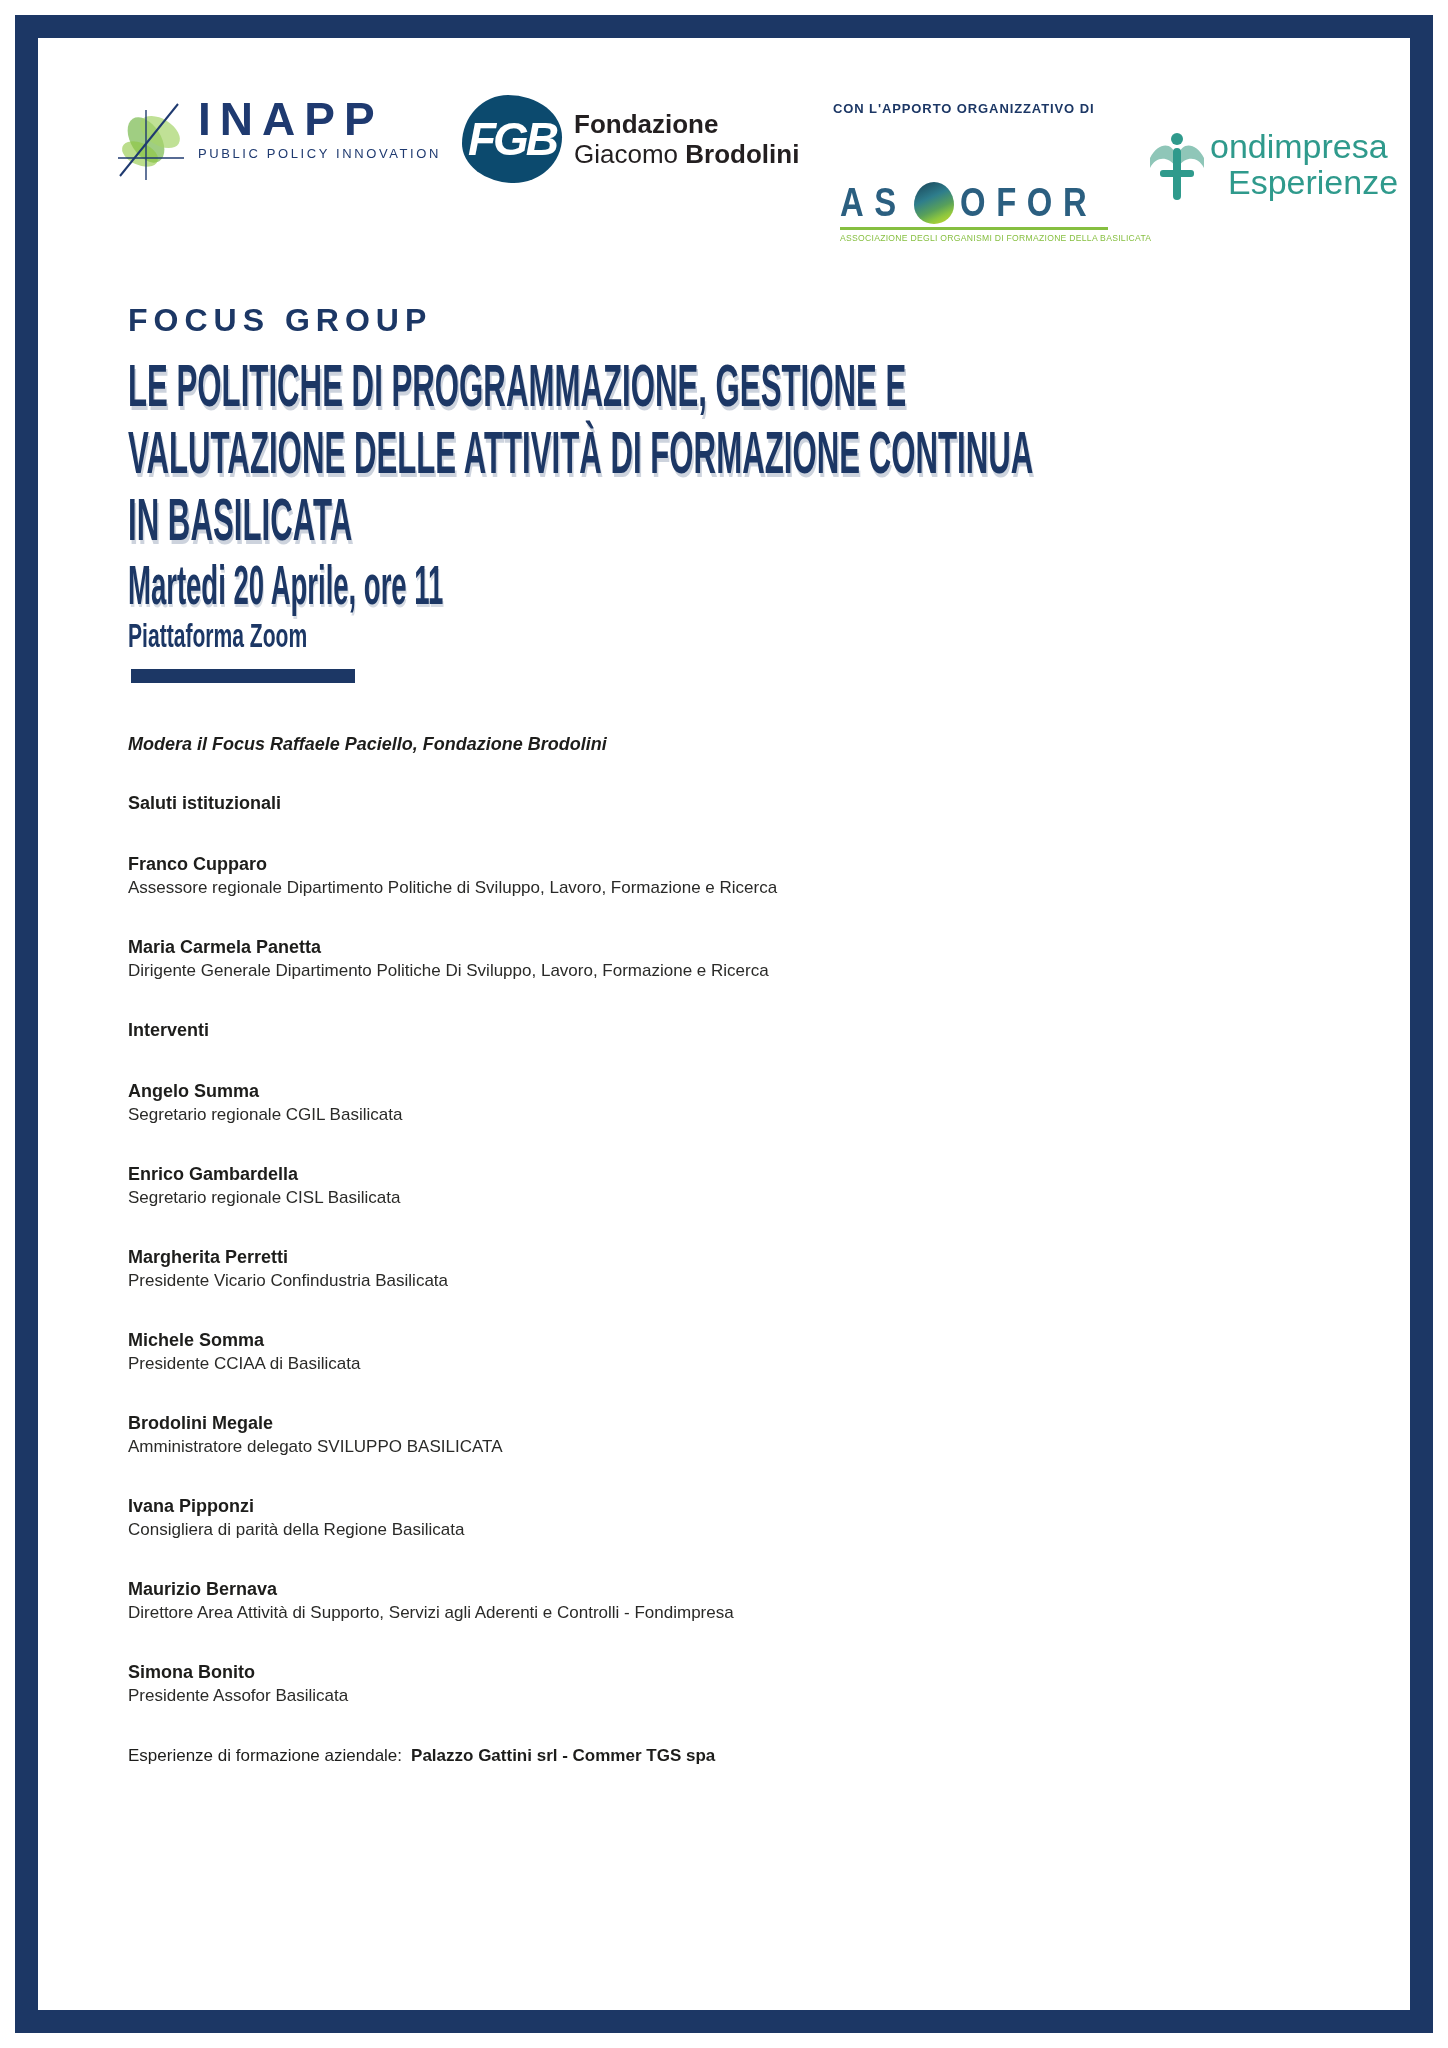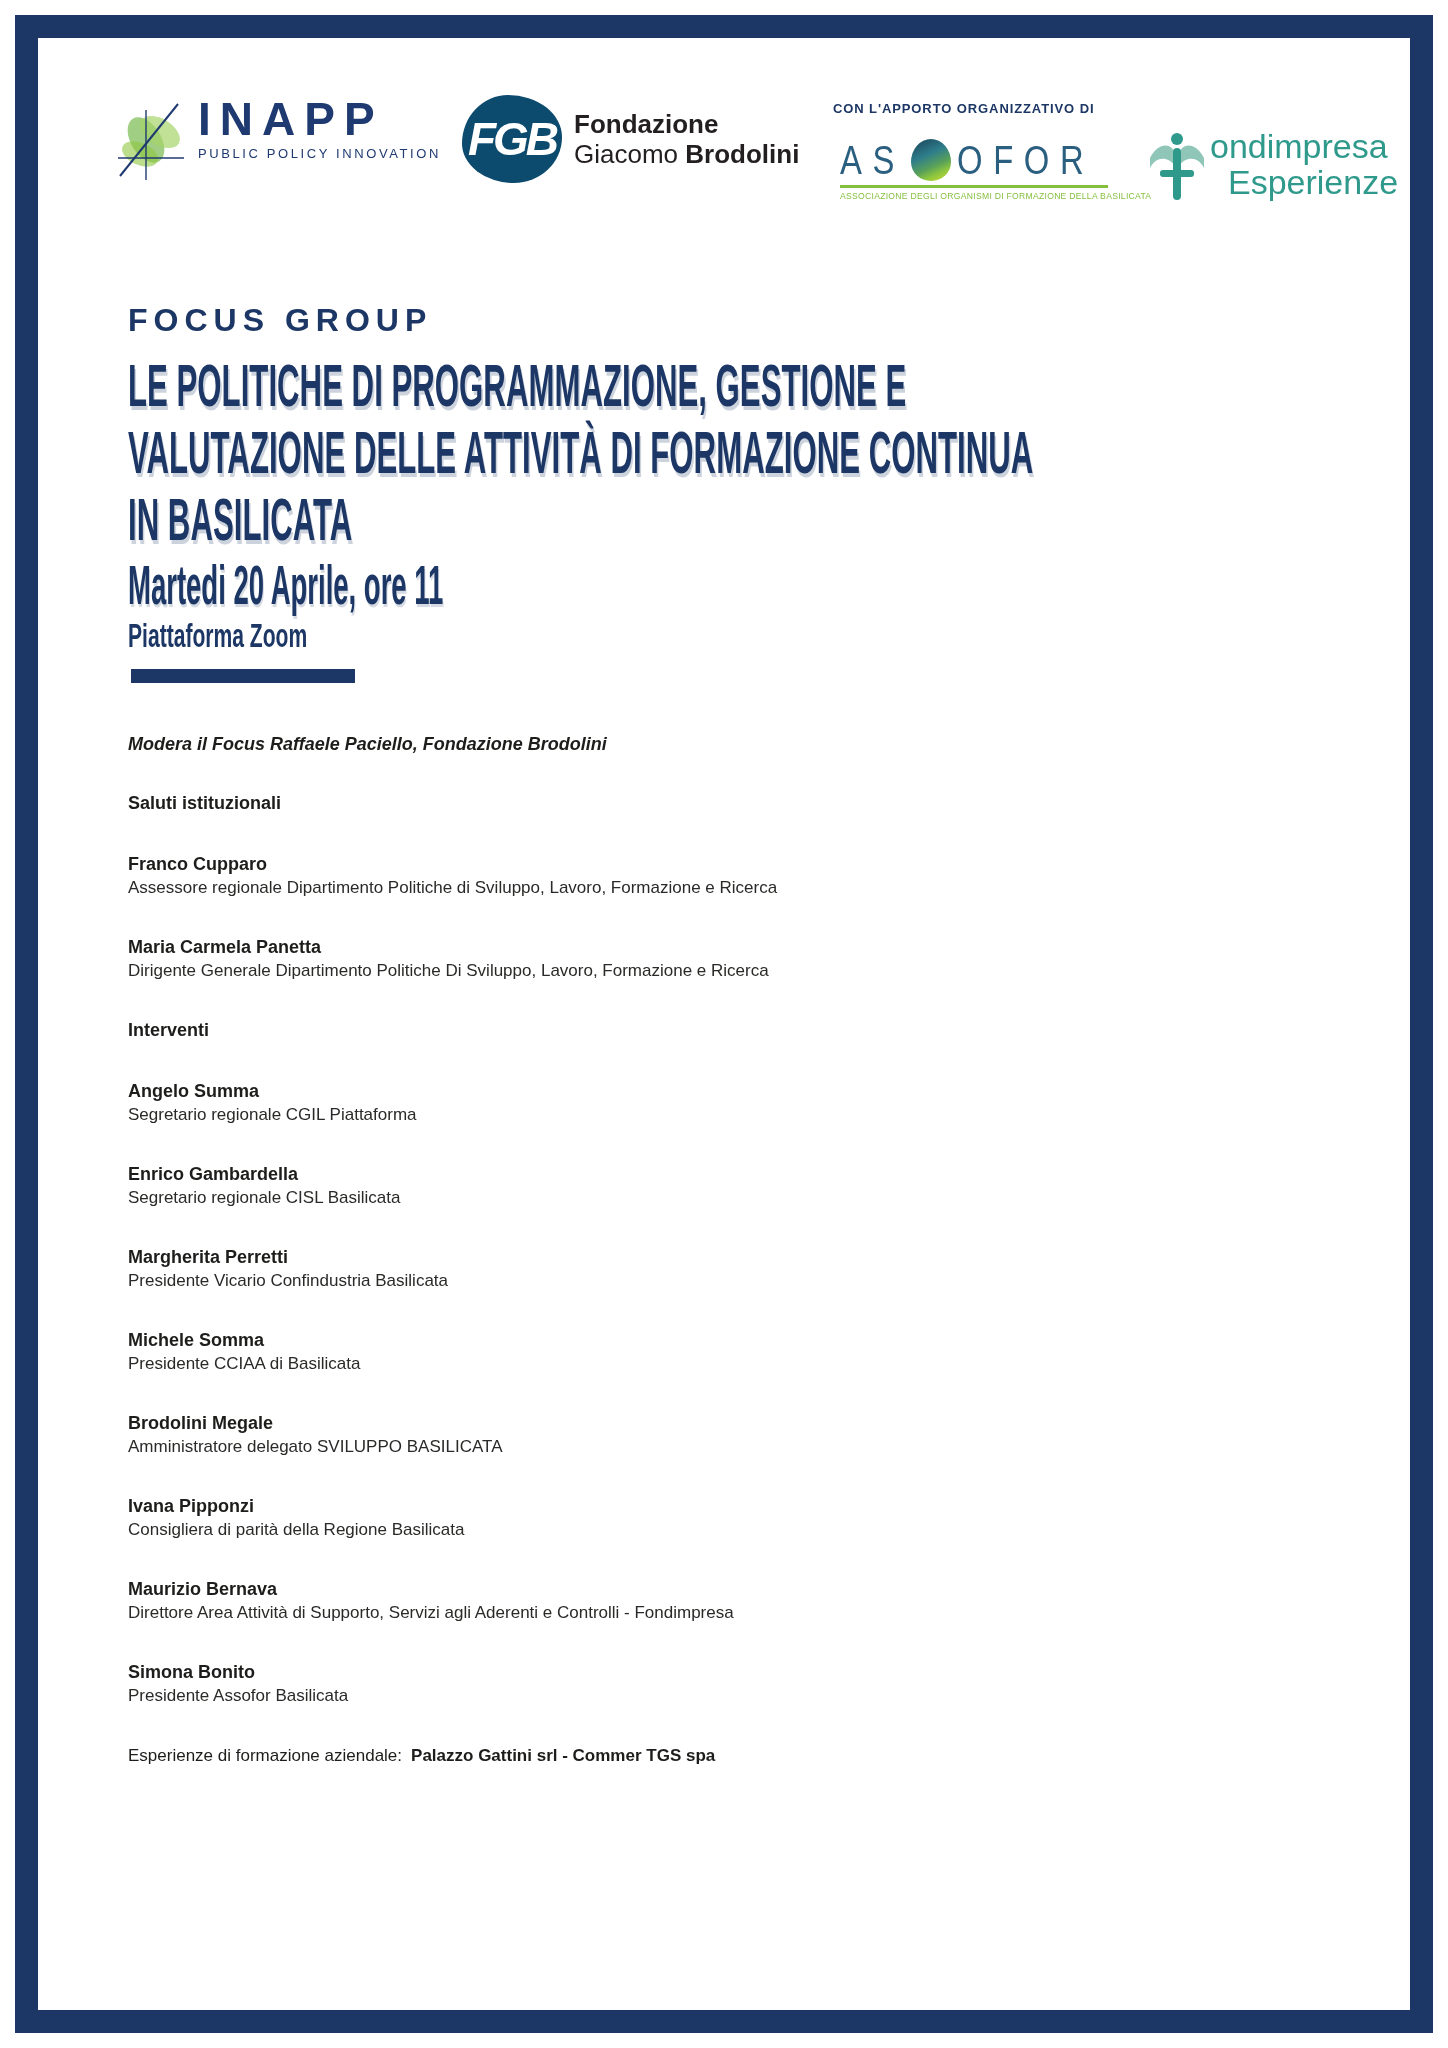--- a/index.html
+++ b/index.html
@@ -16,22 +16,22 @@
   .fgb{position:absolute;left:462px;top:95px;display:flex;align-items:center;gap:12px;}
   .fgb-blob{width:100px;height:88px;background:#0c4a6e;border-radius:46% 54% 48% 52% / 55% 48% 52% 45%;
             display:flex;align-items:center;justify-content:center;}
   .fgb-blob span{color:#ffffff;font-size:46px;font-weight:bold;letter-spacing:-3px;font-style:italic;}
   .fgb-text{font-size:26px;line-height:30px;color:#231f20;}
   .fgb-line1{font-weight:bold;}
 
   .sponsor-note{position:absolute;left:833px;top:94px;font-size:13px;font-weight:bold;
                 color:#1c3765;letter-spacing:0.9px;margin-top:7px;}
   .assofor{position:absolute;left:840px;top:138px;width:268px;}
-  .assofor-word{display:flex;align-items:center;color:#2b5f80;font-weight:400;
-                font-size:40px;letter-spacing:13px;line-height:44px;}
+  .assofor-word{display:flex;align-items:flex-end;color:#2b5f80;font-weight:700;
+                font-size:40px;letter-spacing:13px;line-height:44px;margin-top:42px;}
   .assofor-word .wl{transform:scaleX(0.82);transform-origin:0 50%;display:inline-block;}
   .swirl{width:40px;height:42px;border-radius:50% 50% 50% 50% / 55% 55% 45% 45%;flex:0 0 auto;
          background:linear-gradient(155deg,#1d4d60 8%,#2e7d8c 38%,#58a05a 62%,#8dc63f 78%,#c3d82e 96%);
          margin:0 6px 0 -8px;}
   .assofor-rule{height:3px;background:#86bf40;margin-top:3px;}
   .assofor-caption{font-size:8.6px;color:#86bf40;letter-spacing:0.28px;margin-top:3px;white-space:nowrap;}
 
   .fondimpresa{position:absolute;left:1146px;top:128px;display:flex;align-items:flex-start;gap:2px;}
   .fi-text{font-size:34px;line-height:36px;color:#2f9a8c;}
   .fi-line2{margin-left:18px;}
@@ -138,21 +138,21 @@
     </div>
     <div class="speaker">
       <div class="name">Maria Carmela Panetta</div>
       <div class="role">Dirigente Generale Dipartimento Politiche Di Sviluppo, Lavoro, Formazione e Ricerca</div>
     </div>
 
     <p class="section-heading">Interventi</p>
 
     <div class="speaker">
       <div class="name">Angelo Summa</div>
-      <div class="role">Segretario regionale CGIL Piattaforma</div>
+      <div class="role">Segretario regionale CGIL Basilicata</div>
     </div>
     <div class="speaker">
       <div class="name">Enrico Gambardella</div>
       <div class="role">Segretario regionale CISL Basilicata</div>
     </div>
     <div class="speaker">
       <div class="name">Margherita Perretti</div>
       <div class="role">Presidente Vicario Confindustria Basilicata</div>
     </div>
     <div class="speaker">

